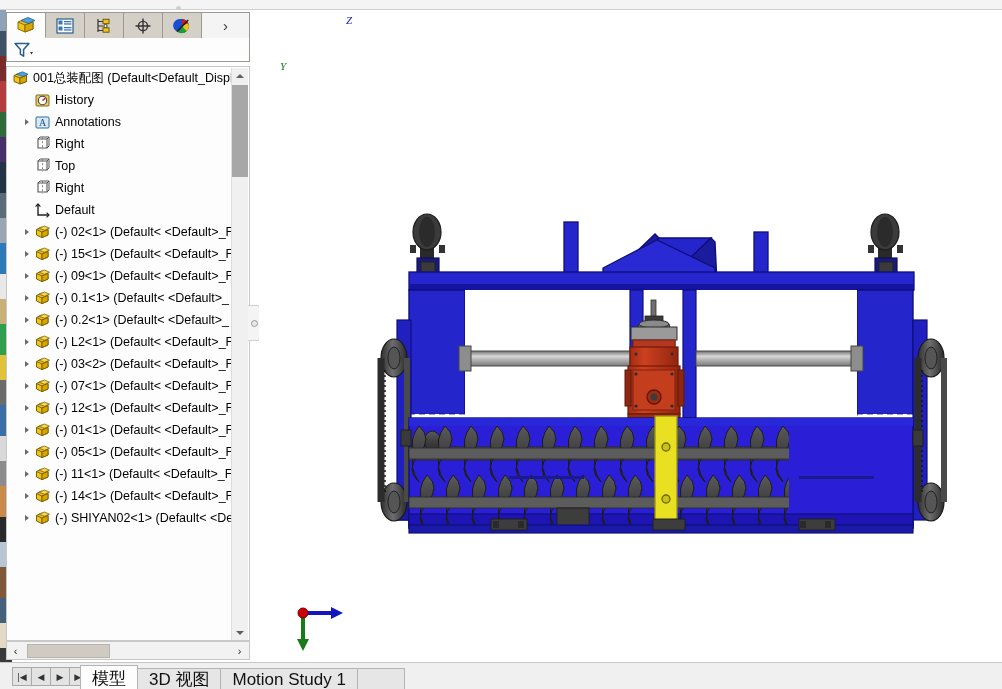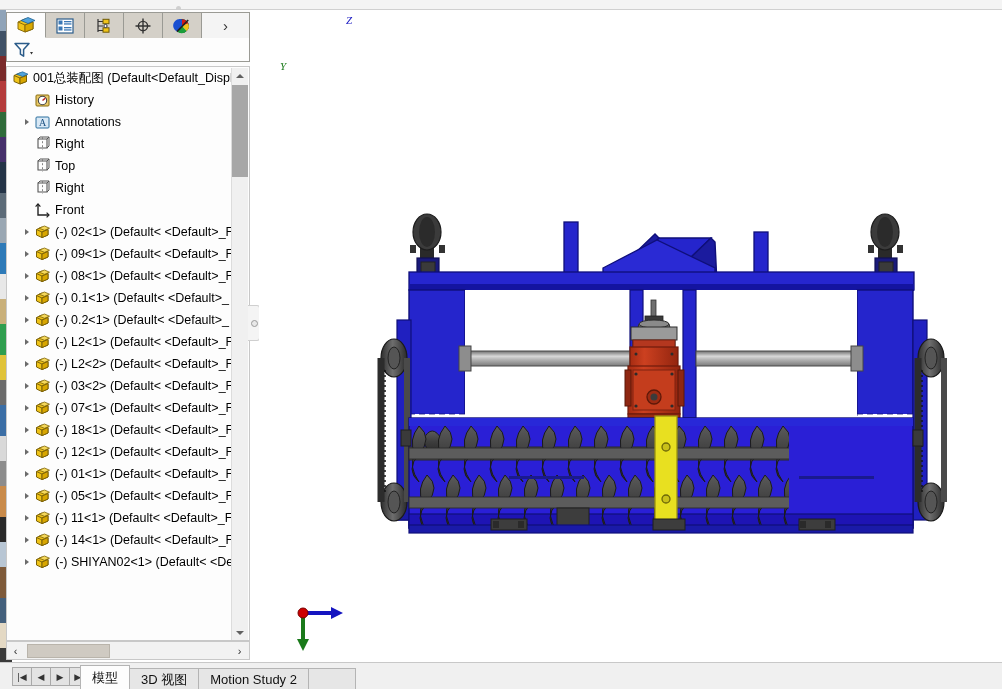--- a/index.html
+++ b/index.html
@@ -66,21 +66,21 @@
   #splitter{position:absolute;left:248px;top:305px;width:11px;height:34px;background:#f4f4f4;border:1px solid #cfcfcf;border-left:none;border-radius:0 3px 3px 0;}
   #splitter .d{position:absolute;left:3px;top:14px;width:5px;height:5px;border-radius:50%;border:1px solid #9a9a9a;background:#e8e8e8;}
 
   
   #bottom-bar{position:absolute;left:0;top:662px;width:1002px;height:27px;background:#f0f0f0;border-top:1px solid #c8c8c8;}
   #nav-btns{position:absolute;left:12px;top:4px;display:flex;}
   .navb{width:20px;height:19px;background:#e3e3e3;border:1px solid #a9a9a9;margin-right:-1px;
     display:flex;align-items:center;justify-content:center;font-size:9px;color:#333;box-sizing:border-box;}
   #btabs{position:absolute;left:80px;top:2px;display:flex;align-items:flex-end;}
   .btab{height:22px;padding:0 11px;background:#e6e6e6;border:1px solid #b4b4b4;border-bottom:none;margin-right:-1px;
-    display:flex;align-items:center;font-size:13px;color:#111;box-sizing:border-box;}
+    display:flex;align-items:center;font-size:17px;color:#111;box-sizing:border-box;}
   .btab.active{background:#fdfdfd;height:25px;font-weight:400;}
   .btab.pad{width:48px;padding:0;}
 
   
   #viewport{position:absolute;left:259px;top:10px;width:743px;height:652px;background:#ffffff;overflow:hidden;}
   #model{position:absolute;left:0;top:0;}
   #triad{position:absolute;left:26px;top:589px;width:70px;height:60px;}
   .tri-lbl{position:absolute;font-size:11px;font-style:italic;color:#1515c0;font-family:"Liberation Serif",serif;}
 </style>
 </head>
@@ -255,21 +255,21 @@
         </div>
         <div class="row indent1">
           <div class="tw"></div>
           <div class="ico">
             <svg width="17" height="16" viewBox="0 0 17 16">
               <path d="M4 2 L4 13 L15 13" fill="none" stroke="#222" stroke-width="1.4"></path>
               <path d="M1.6 4.6 L4 2 L6.4 4.6" fill="none" stroke="#222" stroke-width="1.2"></path>
               <path d="M12.6 10.6 L15 13 L12.6 15.4" fill="none" stroke="#222" stroke-width="1.2"></path>
             </svg>
           </div>
-          <span class="lbl">Front</span>
+          <span class="lbl">Default</span>
         </div>
         <div class="row indent1">
           <div class="tw">
             <span></span>
           </div>
           <div class="ico">
             <svg width="17" height="16" viewBox="0 0 17 16">
               <path d="M2.5 5.5 L8 3 L14 5.5 L14 11 L8 13.6 L2.5 11 Z" fill="#f0c419" stroke="#7d6308" stroke-width="1"></path>
               <path d="M2.5 5.5 L8 8 L14 5.5" fill="none" stroke="#7d6308" stroke-width="1"></path>
               <path d="M8 8 L8 13.6" stroke="#7d6308" stroke-width="1"></path>
@@ -285,50 +285,50 @@
           </div>
           <div class="ico">
             <svg width="17" height="16" viewBox="0 0 17 16">
               <path d="M2.5 5.5 L8 3 L14 5.5 L14 11 L8 13.6 L2.5 11 Z" fill="#f0c419" stroke="#7d6308" stroke-width="1"></path>
               <path d="M2.5 5.5 L8 8 L14 5.5" fill="none" stroke="#7d6308" stroke-width="1"></path>
               <path d="M8 8 L8 13.6" stroke="#7d6308" stroke-width="1"></path>
               <path d="M8 8 L14 5.5 L14 11 L8 13.6 Z" fill="#d8a600" stroke="#7d6308" stroke-width="1"></path>
               <path d="M5 4.2 L10.5 2 L15.5 4.2 L10.5 6.3 Z" fill="#f5d85a" stroke="#7d6308" stroke-width="0.8"></path>
             </svg>
           </div>
+          <span class="lbl">(-) 15&lt;1&gt;  (Default&lt; &lt;Default&gt;_F</span>
+        </div>
+        <div class="row indent1">
+          <div class="tw">
+            <span></span>
+          </div>
+          <div class="ico">
+            <svg width="17" height="16" viewBox="0 0 17 16">
+              <path d="M2.5 5.5 L8 3 L14 5.5 L14 11 L8 13.6 L2.5 11 Z" fill="#f0c419" stroke="#7d6308" stroke-width="1"></path>
+              <path d="M2.5 5.5 L8 8 L14 5.5" fill="none" stroke="#7d6308" stroke-width="1"></path>
+              <path d="M8 8 L8 13.6" stroke="#7d6308" stroke-width="1"></path>
+              <path d="M8 8 L14 5.5 L14 11 L8 13.6 Z" fill="#d8a600" stroke="#7d6308" stroke-width="1"></path>
+              <path d="M5 4.2 L10.5 2 L15.5 4.2 L10.5 6.3 Z" fill="#f5d85a" stroke="#7d6308" stroke-width="0.8"></path>
+            </svg>
+          </div>
           <span class="lbl">(-) 09&lt;1&gt;  (Default&lt; &lt;Default&gt;_F</span>
         </div>
         <div class="row indent1">
           <div class="tw">
             <span></span>
           </div>
           <div class="ico">
             <svg width="17" height="16" viewBox="0 0 17 16">
               <path d="M2.5 5.5 L8 3 L14 5.5 L14 11 L8 13.6 L2.5 11 Z" fill="#f0c419" stroke="#7d6308" stroke-width="1"></path>
               <path d="M2.5 5.5 L8 8 L14 5.5" fill="none" stroke="#7d6308" stroke-width="1"></path>
               <path d="M8 8 L8 13.6" stroke="#7d6308" stroke-width="1"></path>
               <path d="M8 8 L14 5.5 L14 11 L8 13.6 Z" fill="#d8a600" stroke="#7d6308" stroke-width="1"></path>
               <path d="M5 4.2 L10.5 2 L15.5 4.2 L10.5 6.3 Z" fill="#f5d85a" stroke="#7d6308" stroke-width="0.8"></path>
             </svg>
           </div>
-          <span class="lbl">(-) 08&lt;1&gt;  (Default&lt; &lt;Default&gt;_F</span>
-        </div>
-        <div class="row indent1">
-          <div class="tw">
-            <span></span>
-          </div>
-          <div class="ico">
-            <svg width="17" height="16" viewBox="0 0 17 16">
-              <path d="M2.5 5.5 L8 3 L14 5.5 L14 11 L8 13.6 L2.5 11 Z" fill="#f0c419" stroke="#7d6308" stroke-width="1"></path>
-              <path d="M2.5 5.5 L8 8 L14 5.5" fill="none" stroke="#7d6308" stroke-width="1"></path>
-              <path d="M8 8 L8 13.6" stroke="#7d6308" stroke-width="1"></path>
-              <path d="M8 8 L14 5.5 L14 11 L8 13.6 Z" fill="#d8a600" stroke="#7d6308" stroke-width="1"></path>
-              <path d="M5 4.2 L10.5 2 L15.5 4.2 L10.5 6.3 Z" fill="#f5d85a" stroke="#7d6308" stroke-width="0.8"></path>
-            </svg>
-          </div>
           <span class="lbl">(-) 0.1&lt;1&gt;  (Default&lt; &lt;Default&gt;_</span>
         </div>
         <div class="row indent1">
           <div class="tw">
             <span></span>
           </div>
           <div class="ico">
             <svg width="17" height="16" viewBox="0 0 17 16">
               <path d="M2.5 5.5 L8 3 L14 5.5 L14 11 L8 13.6 L2.5 11 Z" fill="#f0c419" stroke="#7d6308" stroke-width="1"></path>
               <path d="M2.5 5.5 L8 8 L14 5.5" fill="none" stroke="#7d6308" stroke-width="1"></path>
@@ -360,66 +360,36 @@
           </div>
           <div class="ico">
             <svg width="17" height="16" viewBox="0 0 17 16">
               <path d="M2.5 5.5 L8 3 L14 5.5 L14 11 L8 13.6 L2.5 11 Z" fill="#f0c419" stroke="#7d6308" stroke-width="1"></path>
               <path d="M2.5 5.5 L8 8 L14 5.5" fill="none" stroke="#7d6308" stroke-width="1"></path>
               <path d="M8 8 L8 13.6" stroke="#7d6308" stroke-width="1"></path>
               <path d="M8 8 L14 5.5 L14 11 L8 13.6 Z" fill="#d8a600" stroke="#7d6308" stroke-width="1"></path>
               <path d="M5 4.2 L10.5 2 L15.5 4.2 L10.5 6.3 Z" fill="#f5d85a" stroke="#7d6308" stroke-width="0.8"></path>
             </svg>
           </div>
-          <span class="lbl">(-) L2&lt;2&gt;  (Default&lt; &lt;Default&gt;_F</span>
-        </div>
-        <div class="row indent1">
-          <div class="tw">
-            <span></span>
-          </div>
-          <div class="ico">
-            <svg width="17" height="16" viewBox="0 0 17 16">
-              <path d="M2.5 5.5 L8 3 L14 5.5 L14 11 L8 13.6 L2.5 11 Z" fill="#f0c419" stroke="#7d6308" stroke-width="1"></path>
-              <path d="M2.5 5.5 L8 8 L14 5.5" fill="none" stroke="#7d6308" stroke-width="1"></path>
-              <path d="M8 8 L8 13.6" stroke="#7d6308" stroke-width="1"></path>
-              <path d="M8 8 L14 5.5 L14 11 L8 13.6 Z" fill="#d8a600" stroke="#7d6308" stroke-width="1"></path>
-              <path d="M5 4.2 L10.5 2 L15.5 4.2 L10.5 6.3 Z" fill="#f5d85a" stroke="#7d6308" stroke-width="0.8"></path>
-            </svg>
-          </div>
           <span class="lbl">(-) 03&lt;2&gt;  (Default&lt; &lt;Default&gt;_F</span>
         </div>
         <div class="row indent1">
           <div class="tw">
             <span></span>
           </div>
           <div class="ico">
             <svg width="17" height="16" viewBox="0 0 17 16">
               <path d="M2.5 5.5 L8 3 L14 5.5 L14 11 L8 13.6 L2.5 11 Z" fill="#f0c419" stroke="#7d6308" stroke-width="1"></path>
               <path d="M2.5 5.5 L8 8 L14 5.5" fill="none" stroke="#7d6308" stroke-width="1"></path>
               <path d="M8 8 L8 13.6" stroke="#7d6308" stroke-width="1"></path>
               <path d="M8 8 L14 5.5 L14 11 L8 13.6 Z" fill="#d8a600" stroke="#7d6308" stroke-width="1"></path>
               <path d="M5 4.2 L10.5 2 L15.5 4.2 L10.5 6.3 Z" fill="#f5d85a" stroke="#7d6308" stroke-width="0.8"></path>
             </svg>
           </div>
           <span class="lbl">(-) 07&lt;1&gt;  (Default&lt; &lt;Default&gt;_F</span>
-        </div>
-        <div class="row indent1">
-          <div class="tw">
-            <span></span>
-          </div>
-          <div class="ico">
-            <svg width="17" height="16" viewBox="0 0 17 16">
-              <path d="M2.5 5.5 L8 3 L14 5.5 L14 11 L8 13.6 L2.5 11 Z" fill="#f0c419" stroke="#7d6308" stroke-width="1"></path>
-              <path d="M2.5 5.5 L8 8 L14 5.5" fill="none" stroke="#7d6308" stroke-width="1"></path>
-              <path d="M8 8 L8 13.6" stroke="#7d6308" stroke-width="1"></path>
-              <path d="M8 8 L14 5.5 L14 11 L8 13.6 Z" fill="#d8a600" stroke="#7d6308" stroke-width="1"></path>
-              <path d="M5 4.2 L10.5 2 L15.5 4.2 L10.5 6.3 Z" fill="#f5d85a" stroke="#7d6308" stroke-width="0.8"></path>
-            </svg>
-          </div>
-          <span class="lbl">(-) 18&lt;1&gt;  (Default&lt; &lt;Default&gt;_F</span>
         </div>
         <div class="row indent1">
           <div class="tw">
             <span></span>
           </div>
           <div class="ico">
             <svg width="17" height="16" viewBox="0 0 17 16">
               <path d="M2.5 5.5 L8 3 L14 5.5 L14 11 L8 13.6 L2.5 11 Z" fill="#f0c419" stroke="#7d6308" stroke-width="1"></path>
               <path d="M2.5 5.5 L8 8 L14 5.5" fill="none" stroke="#7d6308" stroke-width="1"></path>
               <path d="M8 8 L8 13.6" stroke="#7d6308" stroke-width="1"></path>
@@ -771,16 +741,16 @@
 <div id="bottom-bar">
   <div id="nav-btns">
       <div class="navb">|◀</div>
       <div class="navb">◀</div>
       <div class="navb">▶</div>
       <div class="navb">▶|</div>
     </div>
   <div id="btabs">
       <div class="btab active">模型</div>
       <div class="btab">3D 视图</div>
-      <div class="btab">Motion Study 2</div>
+      <div class="btab">Motion Study 1</div>
       <div class="btab pad"></div>
     </div>
 </div>
 
 </body></html>

